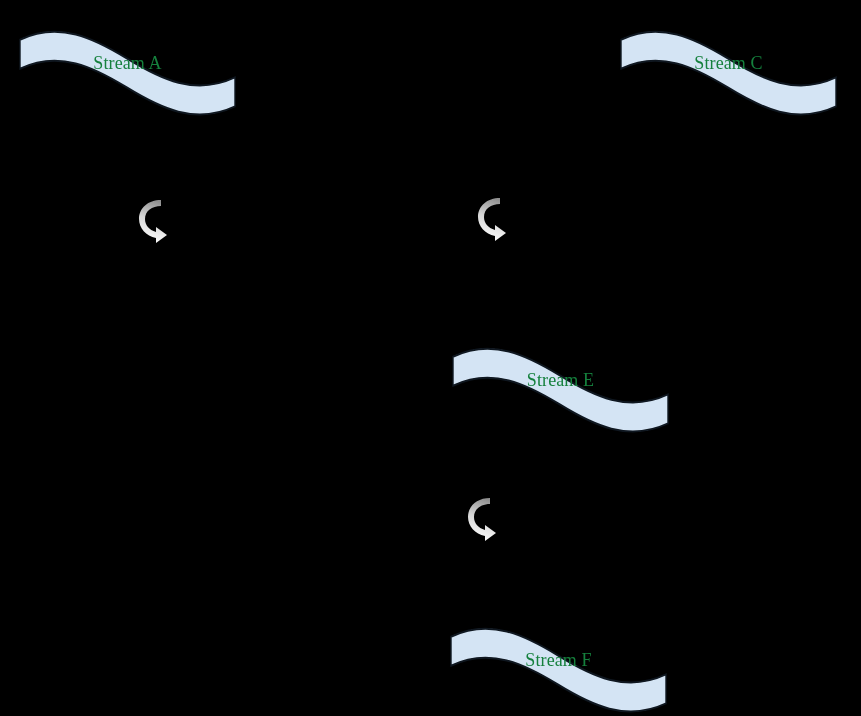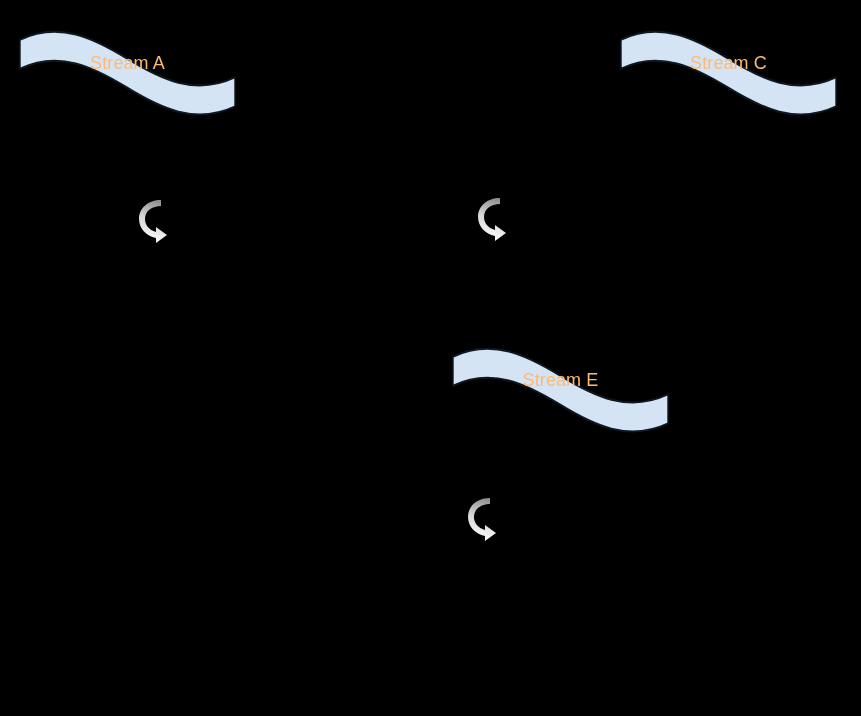--- a/index.html
+++ b/index.html
@@ -24,23 +24,23 @@
   }
   .banner-label {
     position: absolute;
     left: 0;
     top: 0;
     width: 100%;
     height: 100%;
     display: flex;
     align-items: center;
     justify-content: center;
-    color: #fdba74;
+    color: #15803d;
     font-size: 18px;
-    font-family: Liberation Sans, sans-serif;
+    font-family: Liberation Serif, serif;
     letter-spacing: 0.1px;
     pointer-events: none;
     white-space: nowrap;
   }
   .rot-arrow {
     position: absolute;
   }
   .rot-arrow svg {
     display: block;
   }
@@ -66,20 +66,26 @@
   </div>
 
 
   <div class="banner" id="b4" style="left: 452px; top: 348px; width: 217px; height: 64px;">
     <svg width="217" height="64" viewBox="0 0 217 64" preserveAspectRatio="none">
       <path d="M1,9 C 40,-4 75,8 108,22 C 141,36 176,48 216,35 L216,55 C 176,68 141,56 108,42 C 75,28 40,16 1,29 Z" fill="#d4e4f4" stroke="#0f1720" stroke-width="1.4" transform="scale(1,1.45) translate(0,-3)"></path>
     </svg>
     <div class="banner-label">Stream E</div>
   </div>
 
+  <div class="banner" id="b5" style="left: 450px; top: 628px; width: 217px; height: 64px;">
+    <svg width="217" height="64" viewBox="0 0 217 64" preserveAspectRatio="none">
+      <path d="M1,9 C 40,-4 75,8 108,22 C 141,36 176,48 216,35 L216,55 C 176,68 141,56 108,42 C 75,28 40,16 1,29 Z" fill="#d4e4f4" stroke="#0f1720" stroke-width="1.4" transform="scale(1,1.45) translate(0,-3)"></path>
+    </svg>
+    <div class="banner-label">Stream F</div>
+  </div>
 
   <div class="rot-arrow" id="a0" style="left: 136px; top: 198px; width: 34px; height: 50px;">
     <svg width="34" height="50" viewBox="0 0 34 50">
       <defs>
         <linearGradient id="ag0" x1="0.55" y1="0" x2="0.35" y2="1">
           <stop offset="0%" stop-color="#8f8f8f"></stop>
           <stop offset="45%" stop-color="#d6d6d6"></stop>
           <stop offset="100%" stop-color="#ffffff"></stop>
         </linearGradient>
       </defs>

